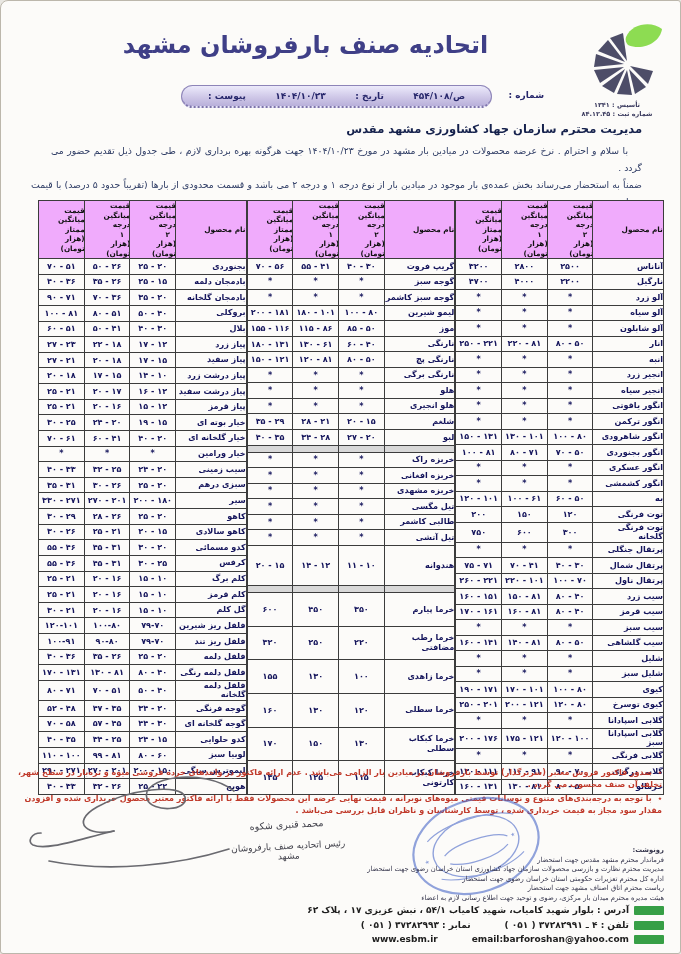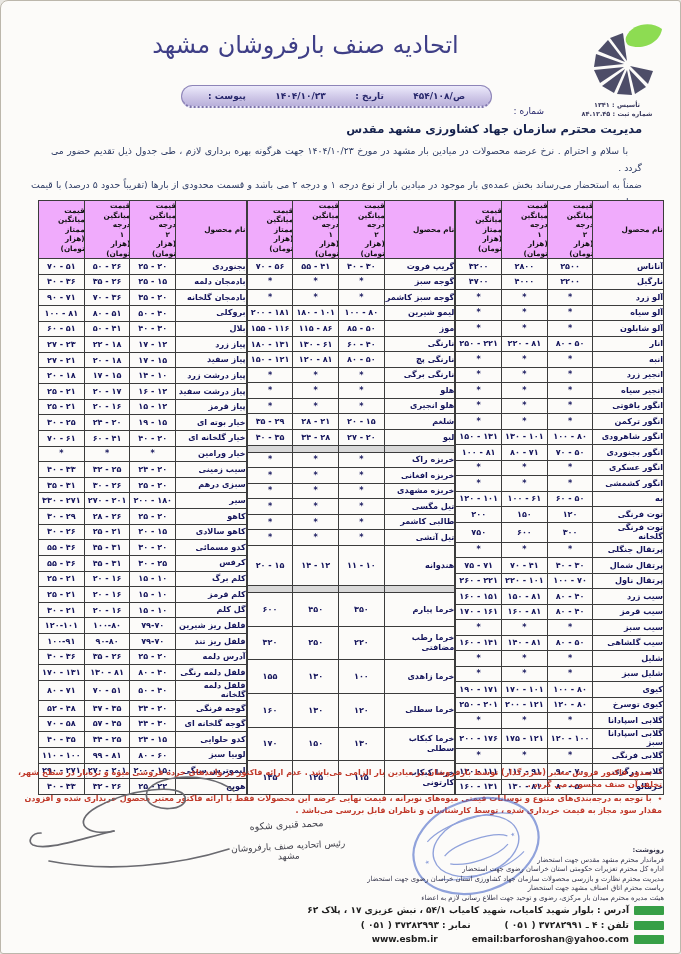--- a/index.html
+++ b/index.html
@@ -5,23 +5,23 @@
   html,body{margin:0;padding:0;background:#e9e7e2;}
   *{box-sizing:border-box;}
   body{font-family:"DejaVu Sans",sans-serif;}
   .page{position:relative;width:681px;height:954px;margin:0 auto;background:#fcfbf9;
         border:1px solid #bcb7ac;border-radius:8px 3px 3px 3px;overflow:hidden;}
   
   .logo{position:absolute;top:20px;right:14px;width:86px;height:80px;}
   .logo-caption{position:absolute;top:100px;right:8px;width:110px;text-align:center;
         font-size:6.5px;color:#3a3a5e;line-height:8.5px;font-weight:bold;}
   .union-title{position:absolute;top:30px;right:130px;left:60px;text-align:center;
-        font-size:24px;font-weight:normal;color:#3f3f87;letter-spacing:.5px;}
+        font-size:24px;font-weight:bold;color:#3f3f87;letter-spacing:.5px;}
   .ref-row{position:absolute;top:84px;right:128px;left:130px;height:24px;font-size:9px;color:#26266b;}
-  .ref-label{position:absolute;right:8px;top:21px;font-weight:normal;}
+  .ref-label{position:absolute;right:8px;top:5px;font-weight:bold;}
   .pill{position:absolute;right:60px;left:50px;top:0;height:23px;border:1px solid #8d84b8;
         border-radius:12px;background:linear-gradient(#eceafb,#cfc8e8 55%,#b9b0da);
         display:flex;align-items:center;justify-content:space-between;padding:0 26px;
         border-bottom:2px dotted #7d74aa;}
   .pill span{font-weight:bold;color:#26266b;}
   
   .recipient{position:absolute;top:121px;right:38px;font-size:11.5px;font-weight:bold;color:#16224d;}
   .letter-body{position:absolute;top:141px;right:38px;left:30px;font-size:9.3px;color:#2c3a63;
         line-height:17px;text-align:justify;}
   .letter-body .l1{text-indent:14px;margin-left:20px;}
@@ -670,21 +670,21 @@
             <td class="val" dir="ltr">۱۰۰-۸۰</td>
             <td class="val" dir="ltr">۱۲۰-۱۰۱</td>
           </tr>
           <tr class="normal">
             <td class="name">فلفل ریز تند</td>
             <td class="val" dir="ltr">۷۹-۷۰</td>
             <td class="val" dir="ltr">۹۰-۸۰</td>
             <td class="val" dir="ltr">۱۰۰-۹۱</td>
           </tr>
           <tr class="normal">
-            <td class="name">آدرس دلمه</td>
+            <td class="name">فلفل دلمه</td>
             <td class="val" dir="ltr">۲۵ - ۲۰</td>
             <td class="val" dir="ltr">۳۵ - ۲۶</td>
             <td class="val" dir="ltr">۴۰ - ۳۶</td>
           </tr>
           <tr class="normal">
             <td class="name">فلفل دلمه رنگی</td>
             <td class="val" dir="ltr">۸۰ - ۴۰</td>
             <td class="val" dir="ltr">۱۳۰ - ۸۱</td>
             <td class="val" dir="ltr">۱۷۰ - ۱۳۱</td>
           </tr>
@@ -759,22 +759,22 @@
       <path d="M32 88 C 54 99, 98 99, 119 87" stroke-width="1.1"></path>
       <text x="26" y="70" font-size="9" fill="#4f6cc9" stroke="none">٭</text>
       <text x="116" y="70" font-size="9" fill="#4f6cc9" stroke="none">٭</text>
     </g>
   </svg>
 
   <div class="cc">
     <div class="cc-label">رونوشت:</div>
     <div id="cc-list">
         <div>فرماندار محترم مشهد مقدس جهت استحضار</div>
+        <div>مدیریت محترم نظارت و بازرسی محصولات سازمان جهاد کشاورزی استان خراسان رضوی جهت استحضار</div>
         <div>اداره کل محترم تعزیرات حکومتی استان خراسان رضوی جهت استحضار</div>
-        <div>مدیریت محترم نظارت و بازرسی محصولات سازمان جهاد کشاورزی استان خراسان رضوی جهت استحضار</div>
         <div>ریاست محترم اتاق اصناف مشهد جهت استحضار</div>
         <div>هیئت مدیره محترم میدان بار مرکزی، رضوی و توحید جهت اطلاع رسانی لازم به اعضاء</div>
       </div>
   </div>
 
   <div class="contact">
     <span class="row">
       <span class="bar"></span><span>آدرس : بلوار شهید کامیاب، شهید کامیاب ۵۴/۱ ، نبش عزیزی ۱۷ ، پلاک ۶۲</span>
     </span>
     <span class="row">

